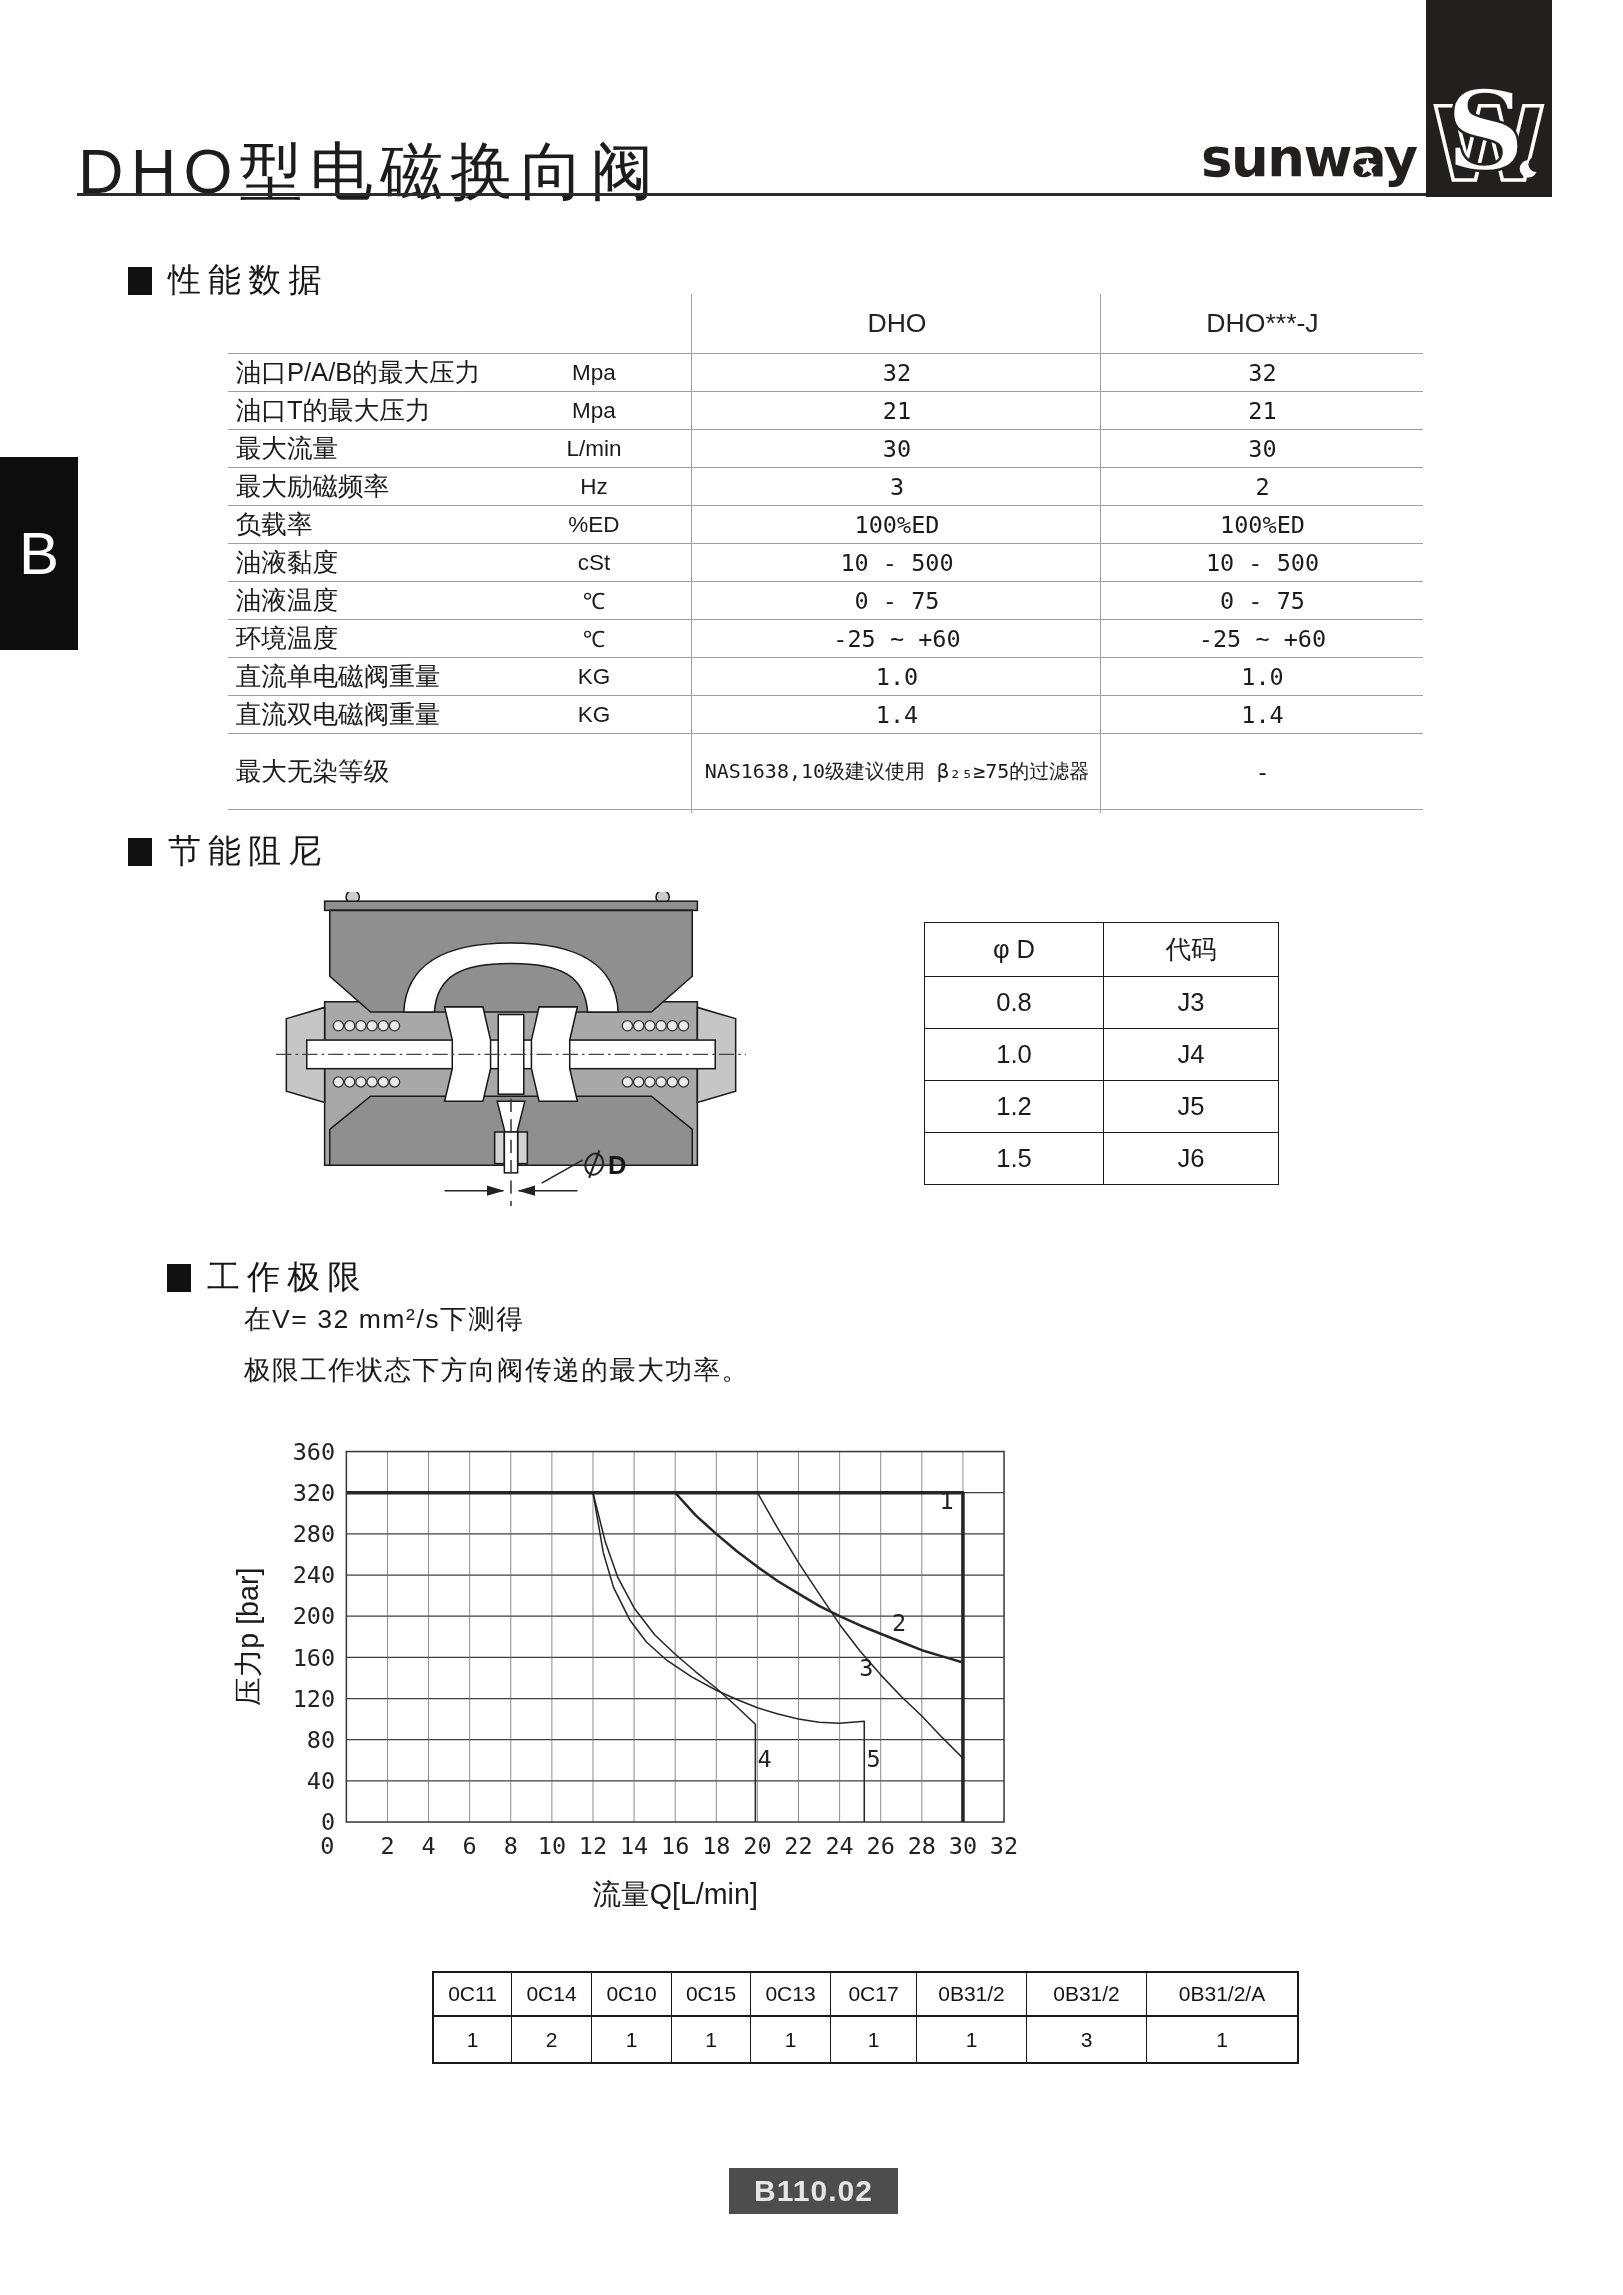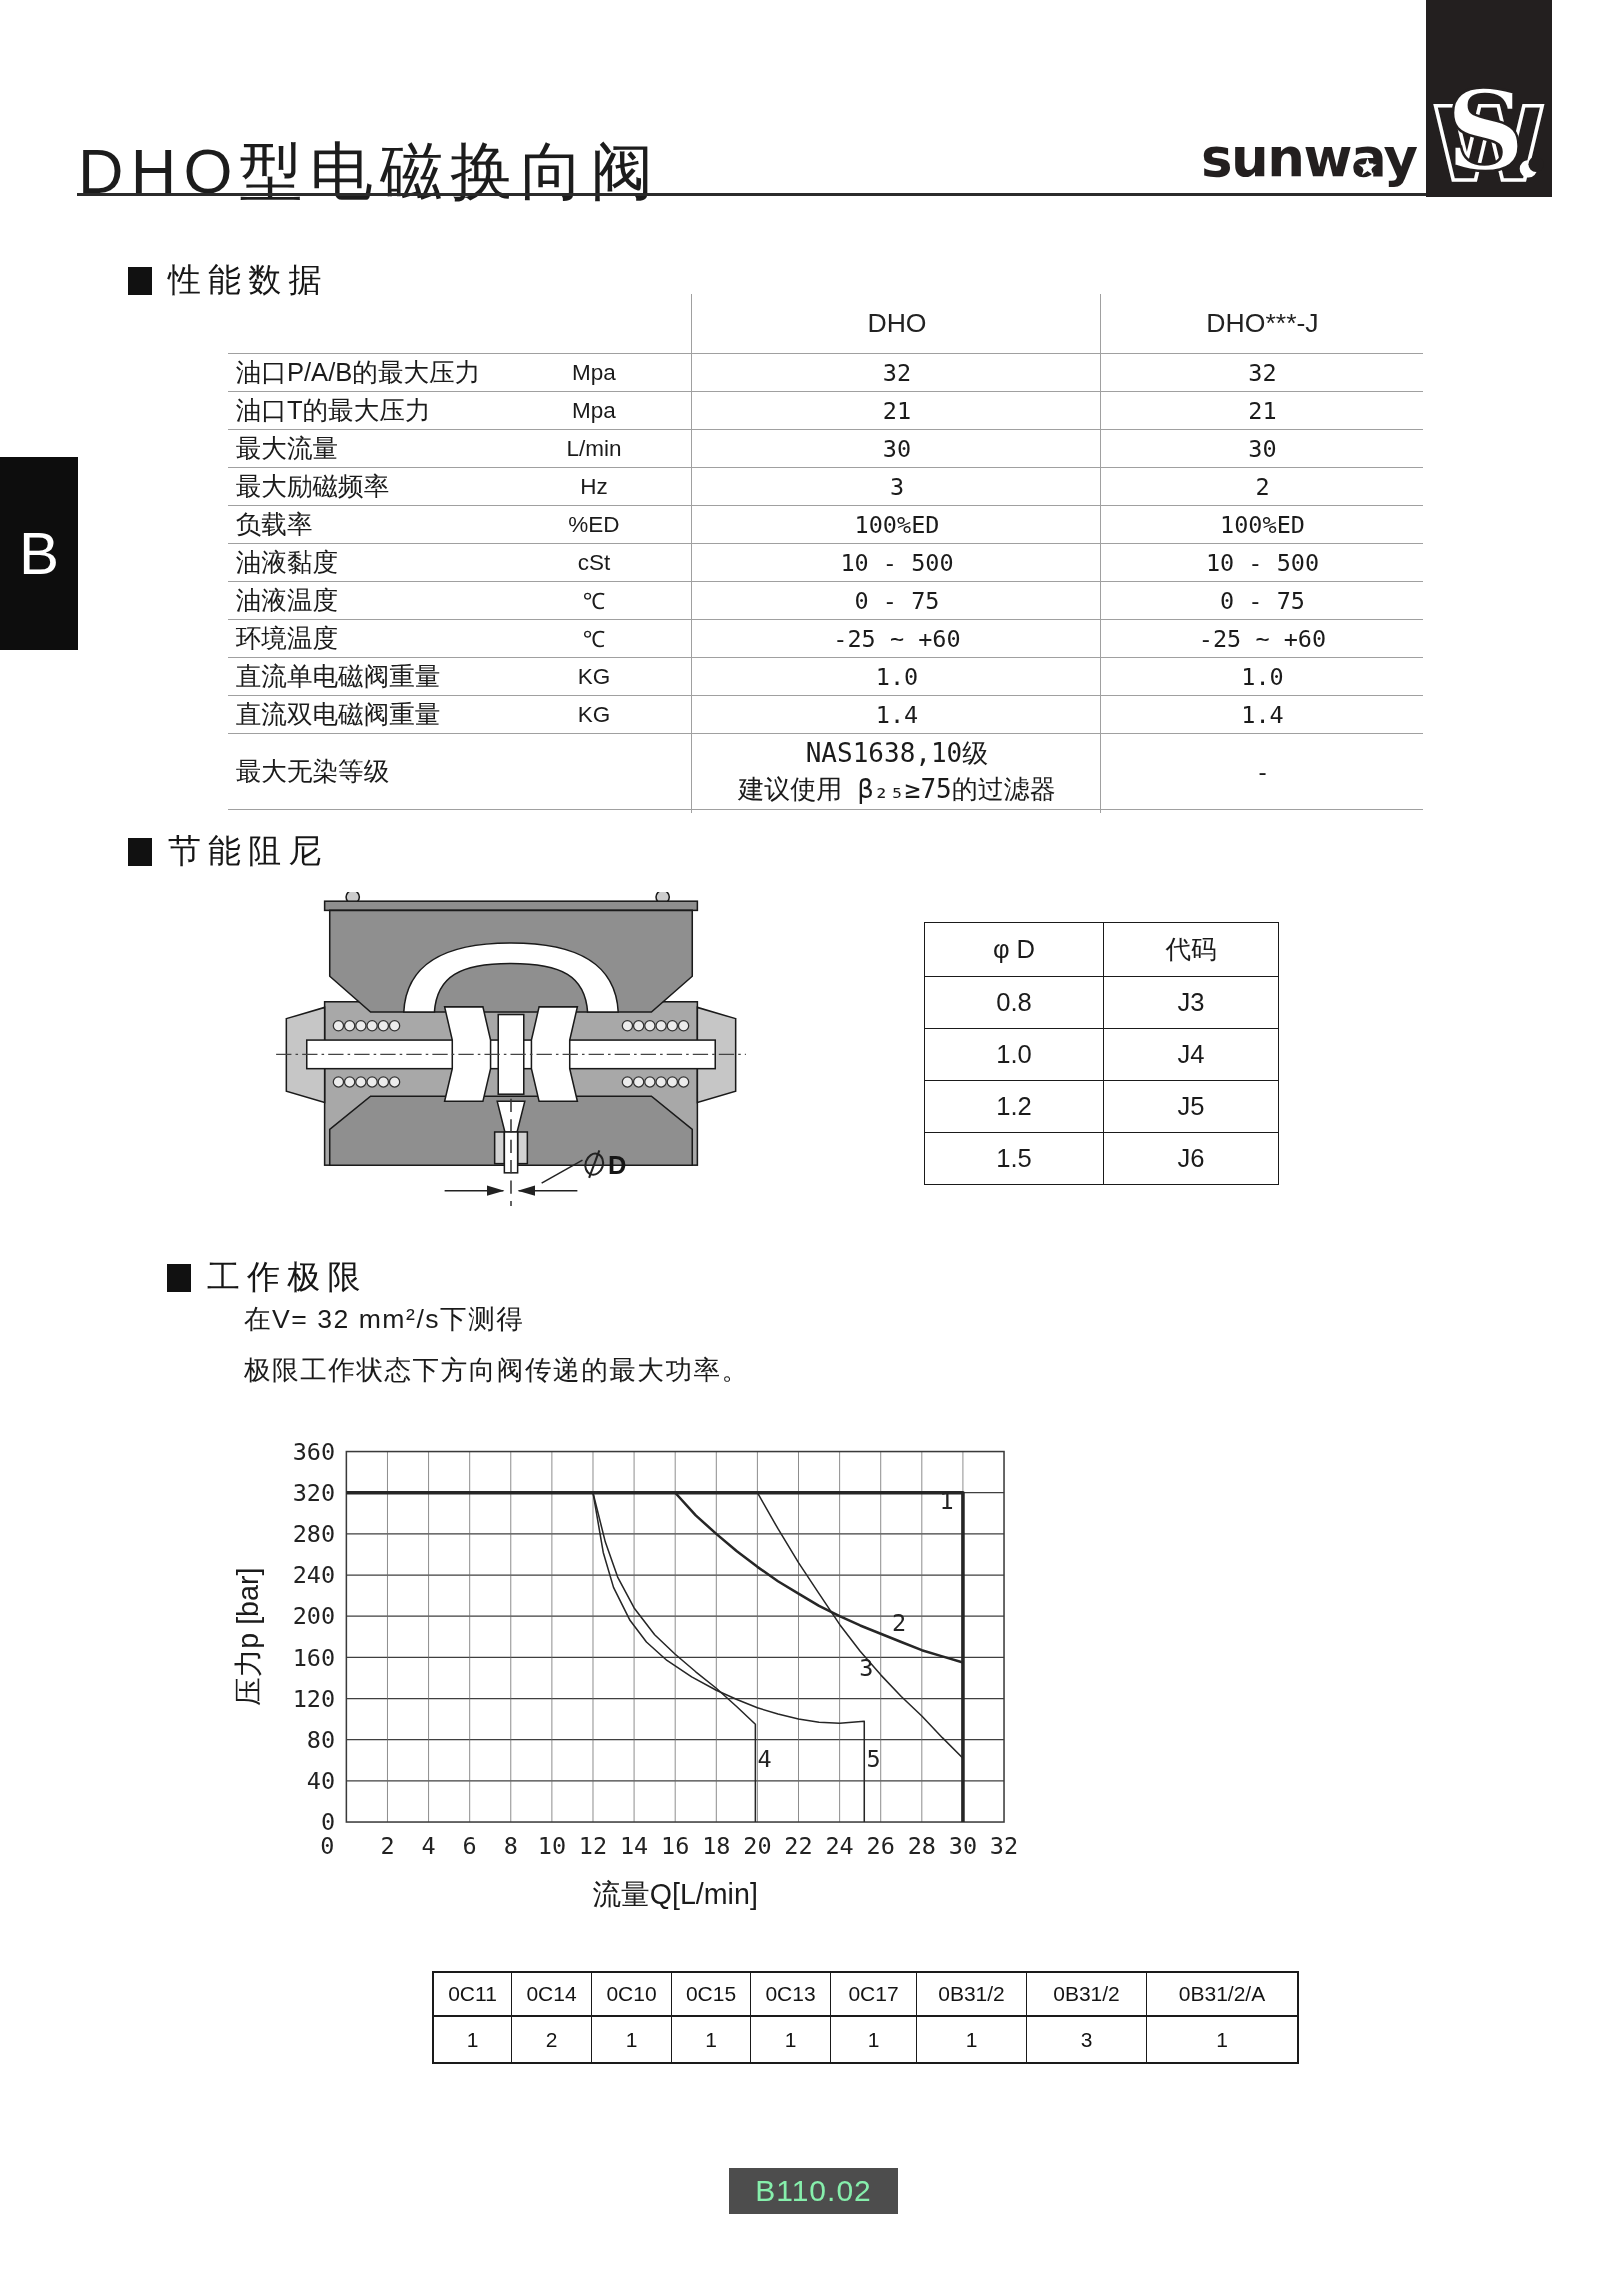--- a/index.html
+++ b/index.html
@@ -30,21 +30,21 @@
   .perf-table{position:absolute;left:228px;top:294px;width:1194px;display:grid;
               grid-template-columns:464px 410px 321px;
               grid-template-rows:59px repeat(10,38px) 77px;}
   .perf-table .cell{display:flex;align-items:center;justify-content:space-between;}
   .perf-table .hcell{justify-content:center;font-size:26.6px;color:#222;}
   .perf-table .lab{padding-left:7.7px;font-size:25.6px;color:#1b1b1b;flex:1 1 auto;white-space:nowrap;}
   .perf-table .unit{flex:0 0 148px;margin-right:24px;text-align:center;
                     font-family:Liberation Sans, sans-serif;font-size:22.5px;color:#1b1b1b;}
   .perf-table .val{justify-content:center;font-family:"DejaVu Sans Mono",monospace;
                    font-size:23.5px;color:#1b1b1b;text-align:center;}
-  .perf-table .val.multi{flex-direction:column;line-height:1.35;font-size:26px;}
+  .perf-table .val.multi{flex-direction:row;line-height:1.35;font-size:20px;}
   .perf-table .rline{border-top:1px solid #a0a0a0;}
   .perf-table .bline{border-bottom:1px solid #a0a0a0;}
   .vsep{position:absolute;top:294px;height:519px;width:1px;background:#a0a0a0;}
 
   
   .diagram{position:absolute;left:276px;top:892px;}
   .damp-table{position:absolute;left:924px;top:922px;width:353px;border:1.5px solid #1a1a1a;
               display:grid;grid-template-columns:179px 1fr;grid-template-rows:53px repeat(4,52px);
               background:#fff;}
   .damp-table .dcell{display:flex;align-items:center;justify-content:center;font-size:25.6px;color:#1b1b1b;}
@@ -68,21 +68,21 @@
               grid-template-columns:78px 80px 80px 79px 80px 86px 110px 120px 150px;
               grid-template-rows:44px 45px;border:2px solid #1a1a1a;background:#fff;}
   .code-table .ccell{display:flex;align-items:center;justify-content:center;
                      font-size:21px;color:#141414;border-right:1px solid #1a1a1a;}
   .code-table .ccell.last{border-right:none;}
   .code-table .ccell.hdr{border-bottom:2px solid #1a1a1a;}
 
   
   .footer-box{position:absolute;left:729px;top:2168px;width:169px;height:46px;background:#4d4d4d;
               display:flex;align-items:center;justify-content:center;}
-  .footer-box span{color:#86efac;font-size:30px;letter-spacing:1px;}
+  .footer-box span{color:#e5e5e5;font-size:30px;letter-spacing:1px;font-weight:bold;}
 
   
   .dg-outline{stroke:#1a1a1a;stroke-width:3;}
 </style>
 </head>
 <body>
 
 <div id="page">
 
   <div class="page-title">DHO型电磁换向阀</div>

